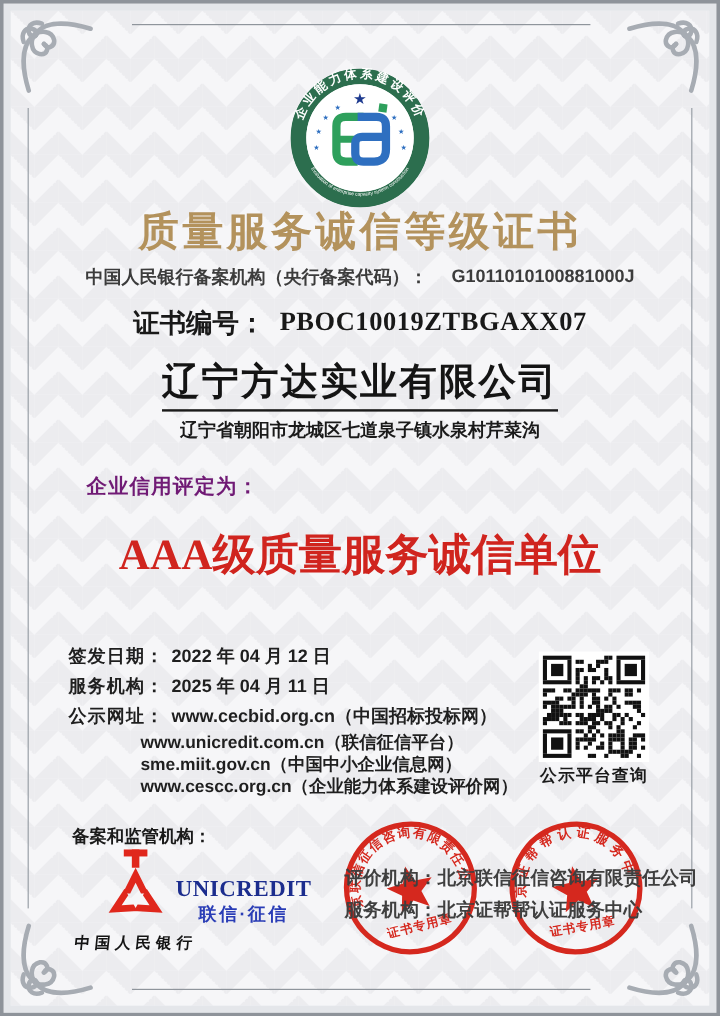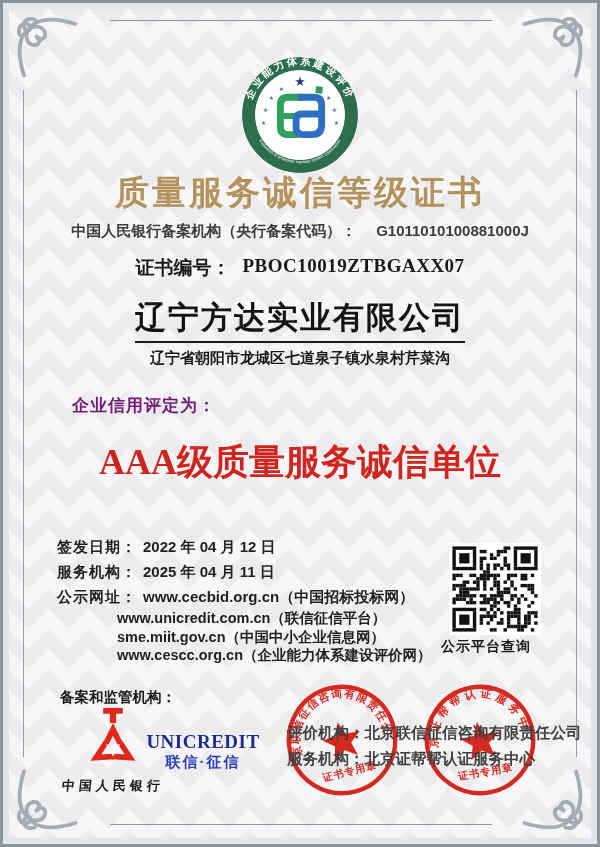--- a/index.html
+++ b/index.html
@@ -30,21 +30,21 @@
   .flourish.br { left:511px; top:758px; transform:scale(-1,-1); }
 
   .logo { position:absolute; left:241px; top:56px; width:118px; height:118px; z-index:3; }
 
   .title { position:absolute; left:0; top:170px; width:100%; text-align:center;
     font-size:34px; font-weight:900; color:#b3925c; letter-spacing:3px; z-index:3; }
   .subtitle { position:absolute; left:0; top:222px; width:100%; display:flex;
     justify-content:center; gap:20px; font-size:15px; font-weight:700; color:#3c3c3c; z-index:3; }
   .certno { position:absolute; left:0; top:255px; width:100%; display:flex;
     justify-content:center; gap:12px; font-family:"Liberation Serif", serif;
-    font-size:19px; font-weight:700; color:#191919; z-index:3; }
+    font-size:22px; font-weight:700; color:#191919; z-index:3; }
   .certno .val { letter-spacing:0.5px; }
 
   .company { position:absolute; left:0; top:297px; width:100%; text-align:center;
     font-family:"Liberation Serif", serif; font-size:31px; font-weight:800;
     letter-spacing:2px; color:#141414; z-index:3; }
   .company-rule { position:absolute; left:135px; top:341px; width:330px; height:2px;
     background:#1a1a1a; z-index:3; }
   .address { position:absolute; left:0; top:349px; width:100%; text-align:center;
     font-family:Liberation Serif, serif; font-size:15px; font-weight:700; color:#1a1a1a; z-index:3; }
 
@@ -55,21 +55,21 @@
     font-family:Liberation Serif, serif; font-size:36px; font-weight:900;
     color:#d0241e; white-space:nowrap; z-index:3; }
 
   .info-row { position:absolute; display:flex; gap:6px; font-size:15px; font-weight:700;
     color:#1f1f1f; z-index:3; white-space:nowrap; }
   .info-row .lbl { letter-spacing:1px; }
   .info-url { position:absolute; left:117px; font-size:14.5px; font-weight:600;
     color:#1f1f1f; z-index:3; white-space:nowrap; }
 
   .qr { position:absolute; left:449px; top:543px; width:92px; height:92px; z-index:3; background:#fff; }
-  .qr-caption { position:absolute; left:441px; top:638px; width:108px; 
+  .qr-caption { position:absolute; left:441px; top:638px; width:108px; text-align:center;
     font-family:"Liberation Serif", serif; font-size:14px; font-weight:700;
     letter-spacing:1px; color:#1a1a1a; z-index:3; }
 
   .regulator-label { position:absolute; left:60px; top:688px;
     font-family:"Liberation Serif", serif; font-size:14.5px; font-weight:700; color:#1a1a1a; z-index:3; }
   .pboc-logo { position:absolute; left:82px; top:707px; width:62px; height:68px; z-index:3; }
   .pboc-name { position:absolute; left:52px; top:777px; width:122px; text-align:center;
     font-family:"Liberation Serif", serif; font-size:13px; font-weight:700;
     letter-spacing:4px; color:#141414; transform:skewX(-6deg); z-index:3; }
   .unicredit-en { position:absolute; left:143px; top:731px; width:120px; text-align:center;

